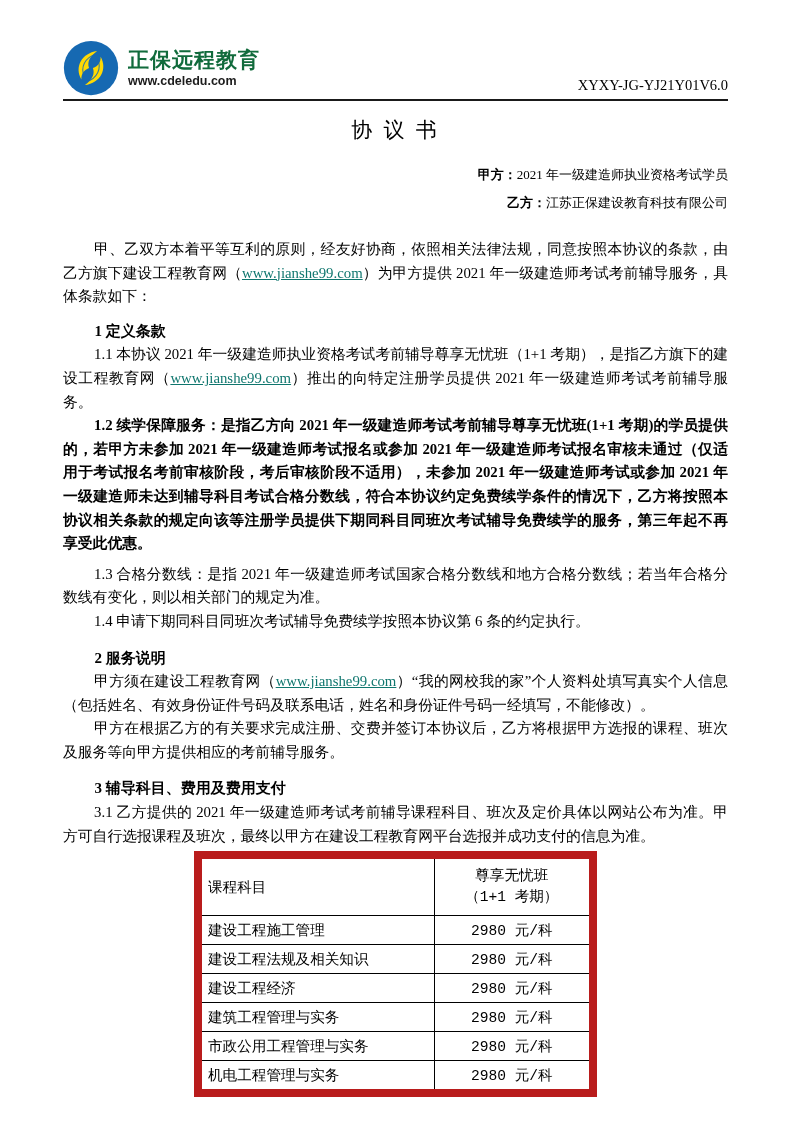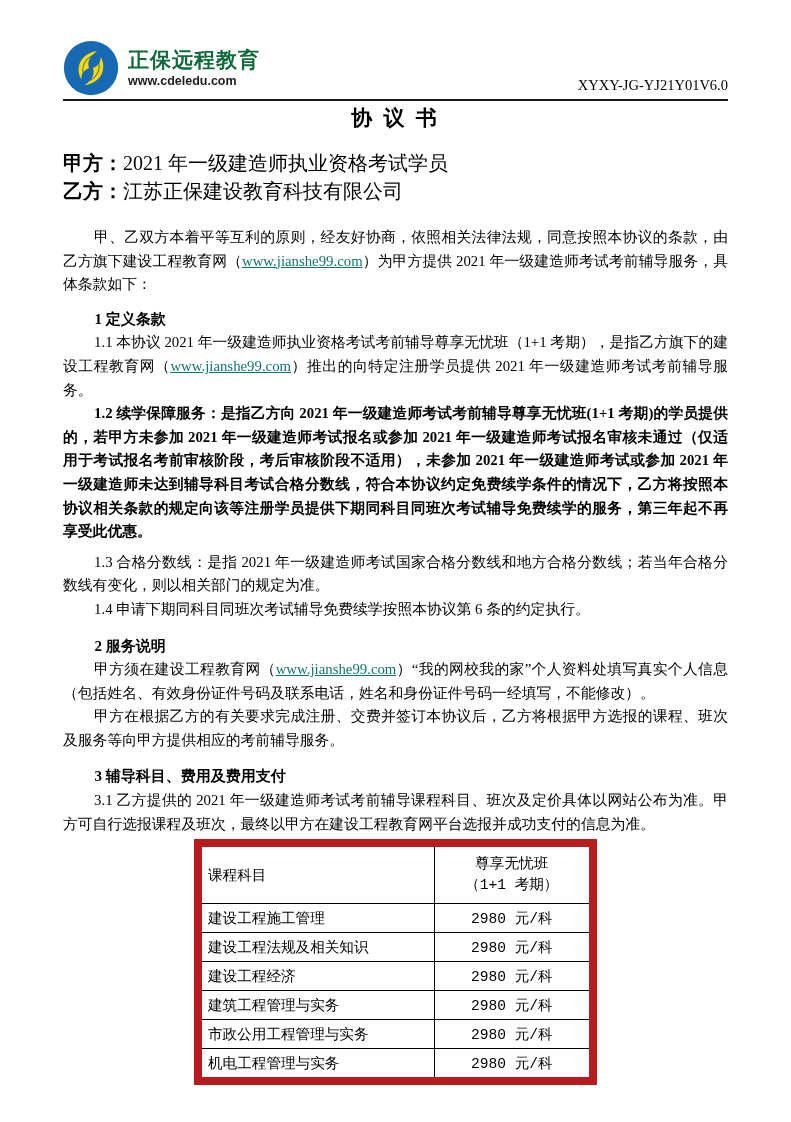--- a/index.html
+++ b/index.html
@@ -32,26 +32,26 @@
   .brand-url {
     font-family:"Liberation Sans","DejaVu Sans",sans-serif;
     font-weight:bold; font-size:12.5px; color:#1c1c1c; margin-top:2px;
   }
   .doc-code {
     font-family:"Liberation Serif","DejaVu Serif",serif;
     font-size:14.5px; color:#000; padding-bottom:2px;
   }
   
   .doc-title {
-    text-align:center; font-size:21px; font-weight:bold;
-    letter-spacing:3px; margin-top:2px; line-height:30px;
+    text-align:center; font-size:21px; font-weight:normal;
+    letter-spacing:3px; margin-top:14px; line-height:30px;
   }
   
   .parties { margin-top:16px; }
-  .party-line { font-size:20px; line-height:28px; }
+  .party-line { font-size:13px; line-height:28px;text-align:right; }
   .party-label { font-weight:bold; }
   
   .body-p {
     font-size:14.8px; line-height:23.6px;
     margin:0; text-indent:2.1em; text-align:justify;
   }
   .intro { margin-top:21px; }
   .sec-heading {
     font-size:15px; font-weight:bold; line-height:23.6px;
     margin:0; margin-top:11px; text-indent:2.1em;

